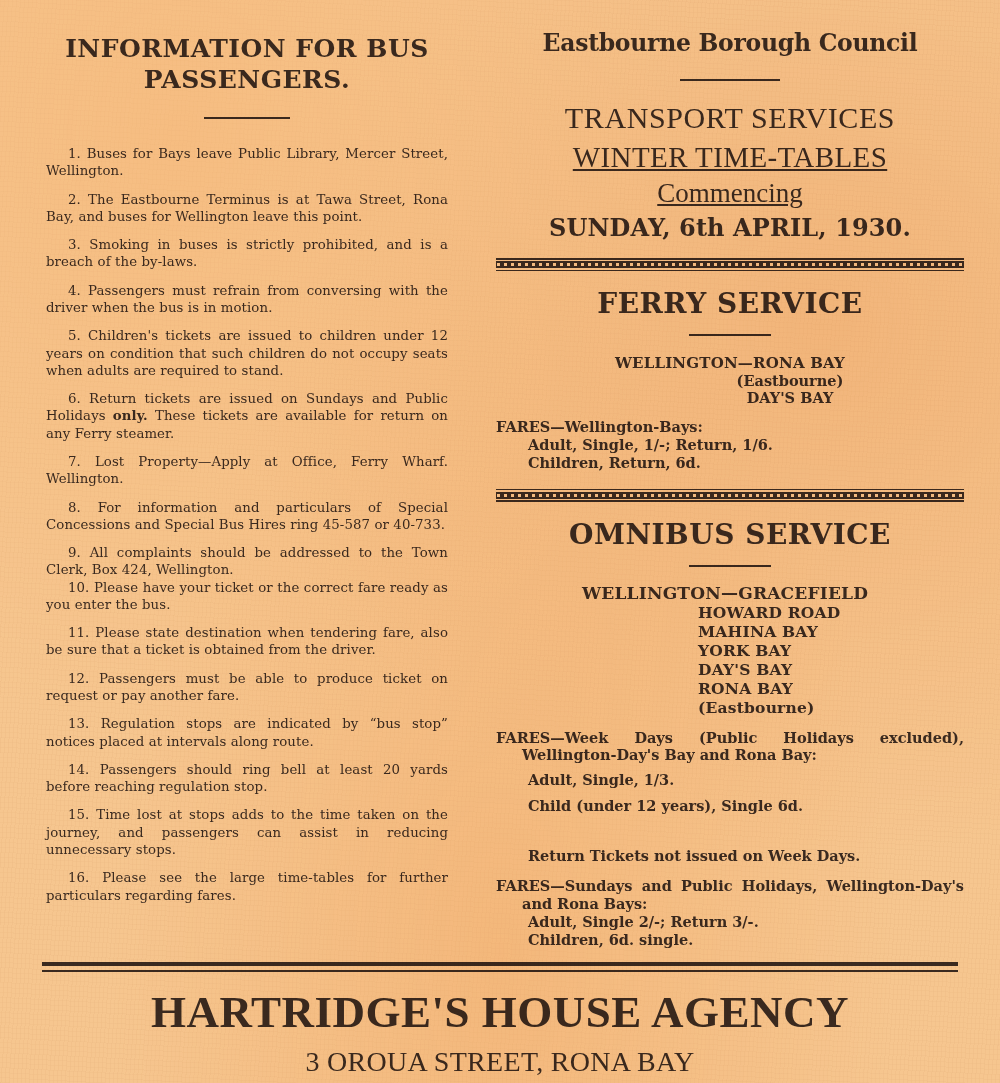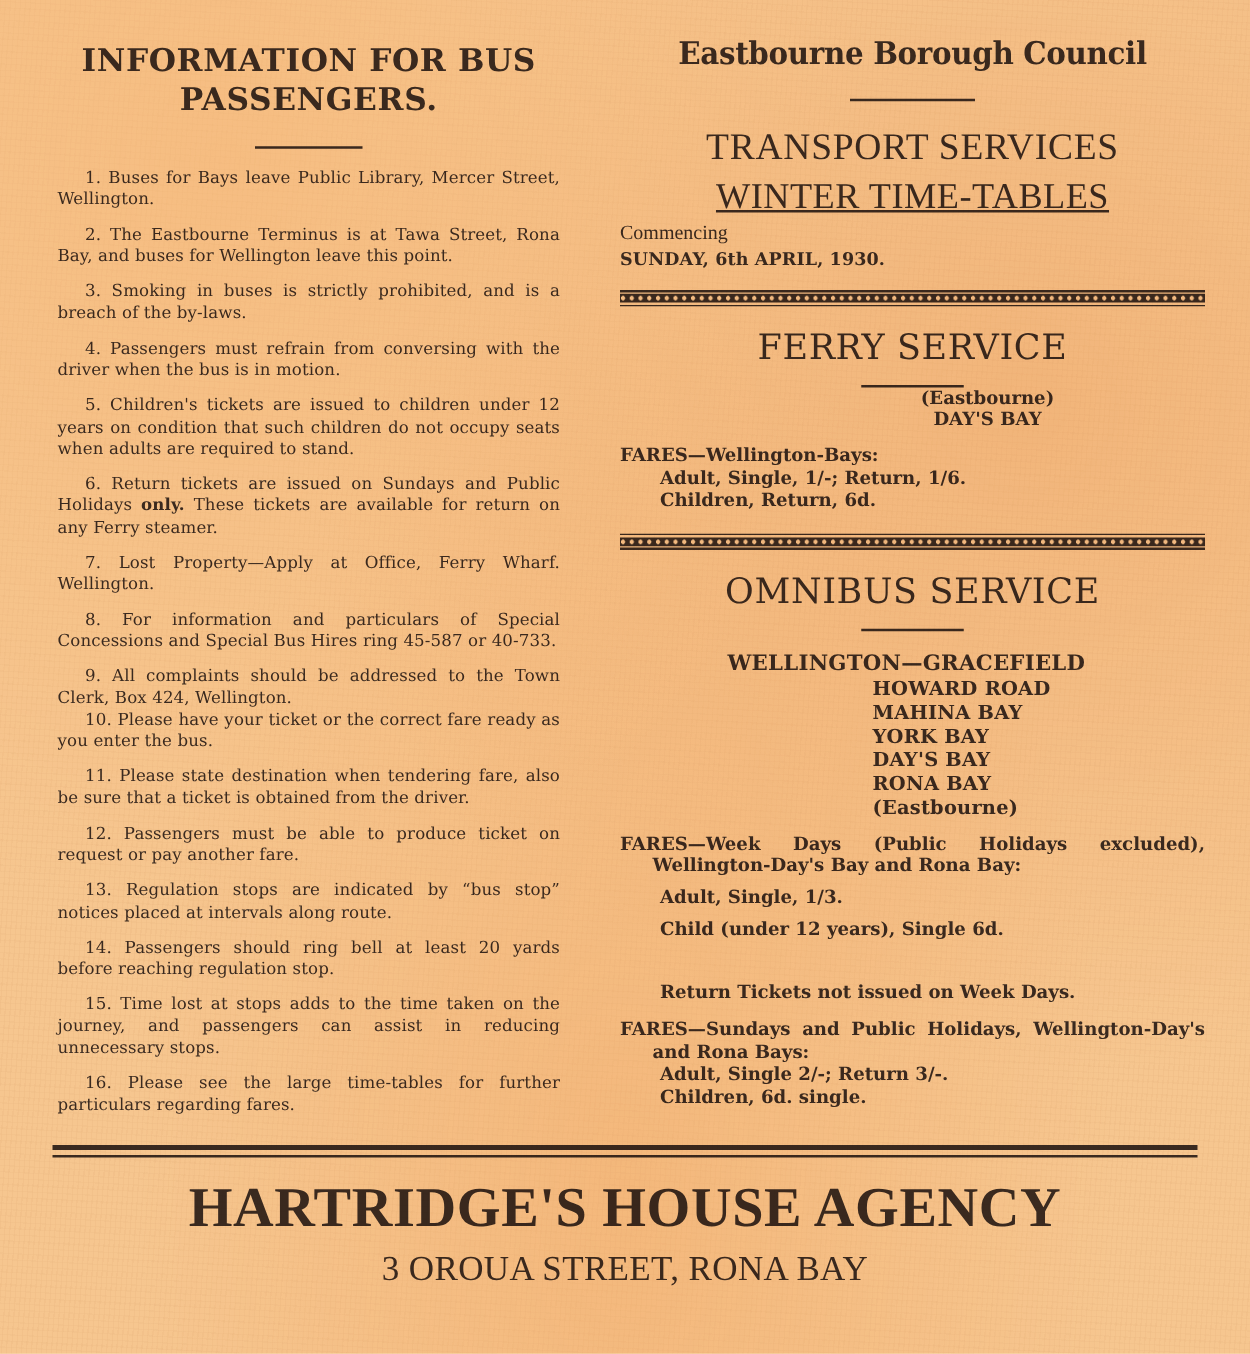--- a/index.html
+++ b/index.html
@@ -63,21 +63,21 @@
     line-height: 1.22;
     margin: 6px 0 0 0;
   }
   .rule-short {
     width: 86px;
     height: 2px;
     background: #3a2a20;
     margin: 22px auto 0 auto;
   }
   .notes {
-    margin-top: 15px;
+    margin-top: 26px;
   }
   .note {
     font-family: "DejaVu Serif", serif;
     font-size: 13.3px;
     line-height: 1.30;
     text-align: justify;
     text-indent: 22px;
     margin: 0 0 11px 0;
     letter-spacing: 0.1px;
   }
@@ -109,29 +109,31 @@
   }
   .winter {
     text-align: center;
     font-family: "Liberation Serif", serif;
     font-size: 29px;
     letter-spacing: 0.4px;
     margin: 6px 0 0 0;
     text-decoration: underline;
   }
   .commencing {
-    text-align: left;
-    font-family: "Liberation Serif", serif;
-    font-size: 16px;
+    text-align: center;
+    font-family: "Liberation Serif", serif;
+    font-size: 27px;
     margin: 4px 0 0 0;
+    text-decoration: underline;
   }
   .sunday {
-    font-family: "DejaVu Serif", serif;
-    font-weight: bold;
-    font-size: 14px;
+    text-align: center;
+    font-family: "DejaVu Serif", serif;
+    font-weight: bold;
+    font-size: 24px;
     letter-spacing: 0.1px;
     margin: 4px 0 0 0;
   }
 
   .ornament {
     margin: 16px 0 0 0;
     height: 13px;
     position: relative;
   }
   .ornament .orn-line {
@@ -154,21 +156,21 @@
     left: 0; right: 0;
     top: 3px;
     height: 7px;
     background-image: radial-gradient(circle at 2.5px 3.5px, #f6c68f 1.6px, rgba(0,0,0,0) 1.9px);
     background-size: 7px 7px;
   }
 
   .section-title {
     text-align: center;
     font-family: "DejaVu Serif", serif;
-    font-weight: normal;
+    font-weight: bold;
     font-size: 28px;
     letter-spacing: 0.5px;
     margin: 16px 0 0 0;
   }
   .rule-tiny {
     width: 82px;
     height: 2px;
     background: #3a2a20;
     margin: 14px auto 0 auto;
   }
@@ -322,20 +324,21 @@
       <div class="ornament">
         <div class="orn-line top"></div>
         <div class="orn-band"></div>
         <div class="orn-dots"></div>
         <div class="orn-line bottom"></div>
       </div>
 
       <div class="section-title">FERRY SERVICE</div>
       <div class="rule-tiny"></div>
 
+      <div class="route-head">WELLINGTON—RONA BAY</div>
       <div class="route-sub">(Eastbourne)</div>
       <div class="route-sub">DAY'S BAY</div>
 
       <div class="fares-block">
         <p class="fares-head">FARES—Wellington-Bays:</p>
         <p class="fares-line">Adult, Single, 1/-; Return, 1/6.</p>
         <p class="fares-line">Children, Return, 6d.</p>
       </div>
 
       <div class="ornament">

